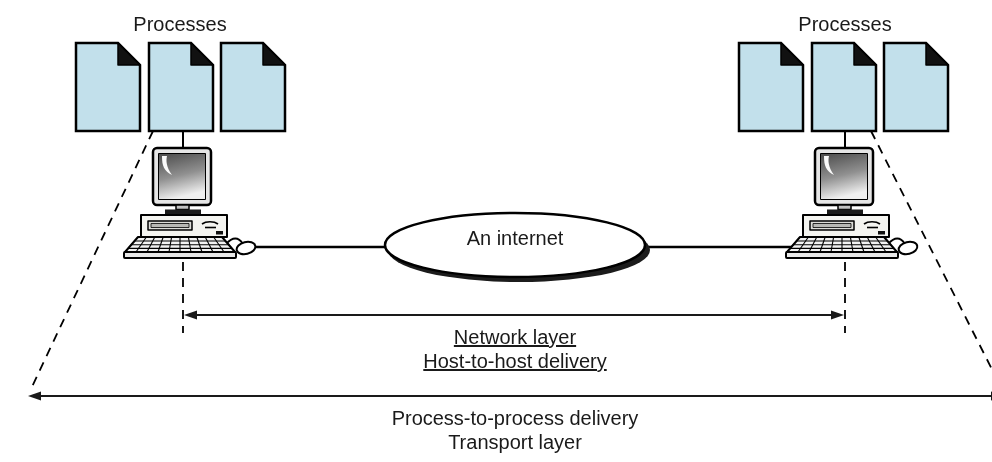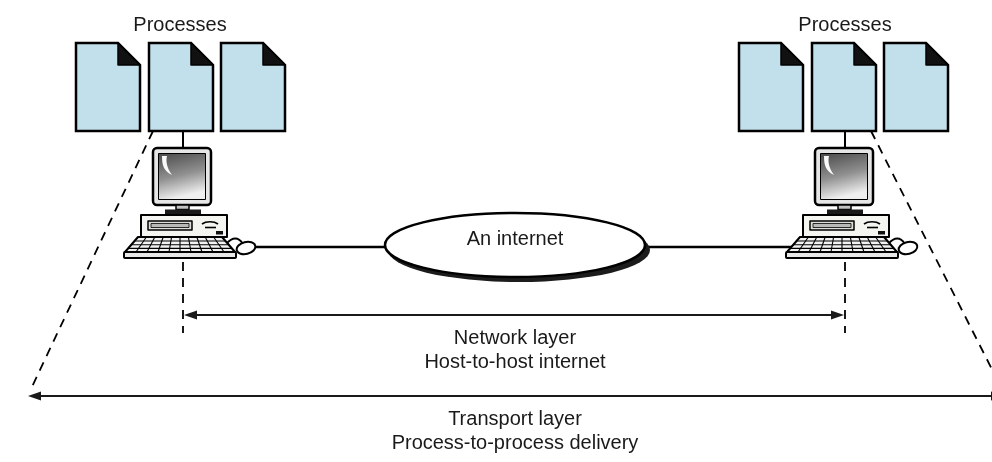--- a/index.html
+++ b/index.html
@@ -128,23 +128,23 @@
       <polygon class="arrowhead" points="984,396 971,391.5 971,400.5"></polygon>
     </g>
   </svg>
 
   <div class="lbl" style="left:60px;top:12px;width:200px;">Processes</div>
 
   <div class="lbl" style="left:725px;top:12px;width:200px;">Processes</div>
 
   <div class="lbl" style="left:395px;top:226px;width:200px;">An internet</div>
 
-  <div class="lbl" style="left:295px;top:325px;width:400px;">
+  <div class="lbl" style="left:295px;top:325px;width:400px;text-decoration:underline;">
     <div>Network layer</div>
-    <div>Host-to-host internet</div>
+    <div>Host-to-host delivery</div>
   </div>
 
   <div class="lbl" style="left:295px;top:406px;width:400px;">
+    <div>Process-to-process delivery</div>
     <div>Transport layer</div>
-    <div>Process-to-process delivery</div>
   </div>
 
 </div>
 
 </body></html>

